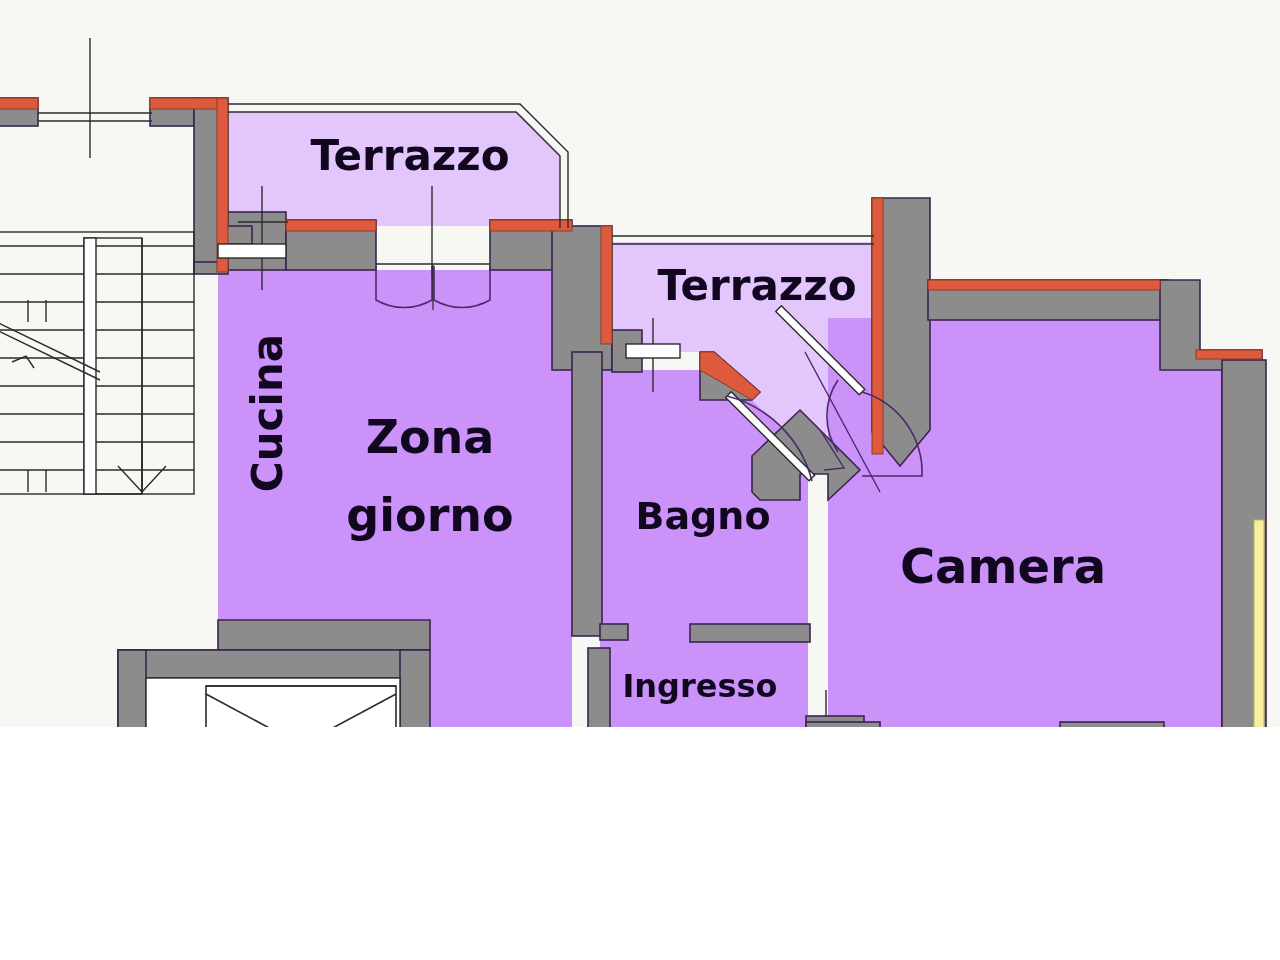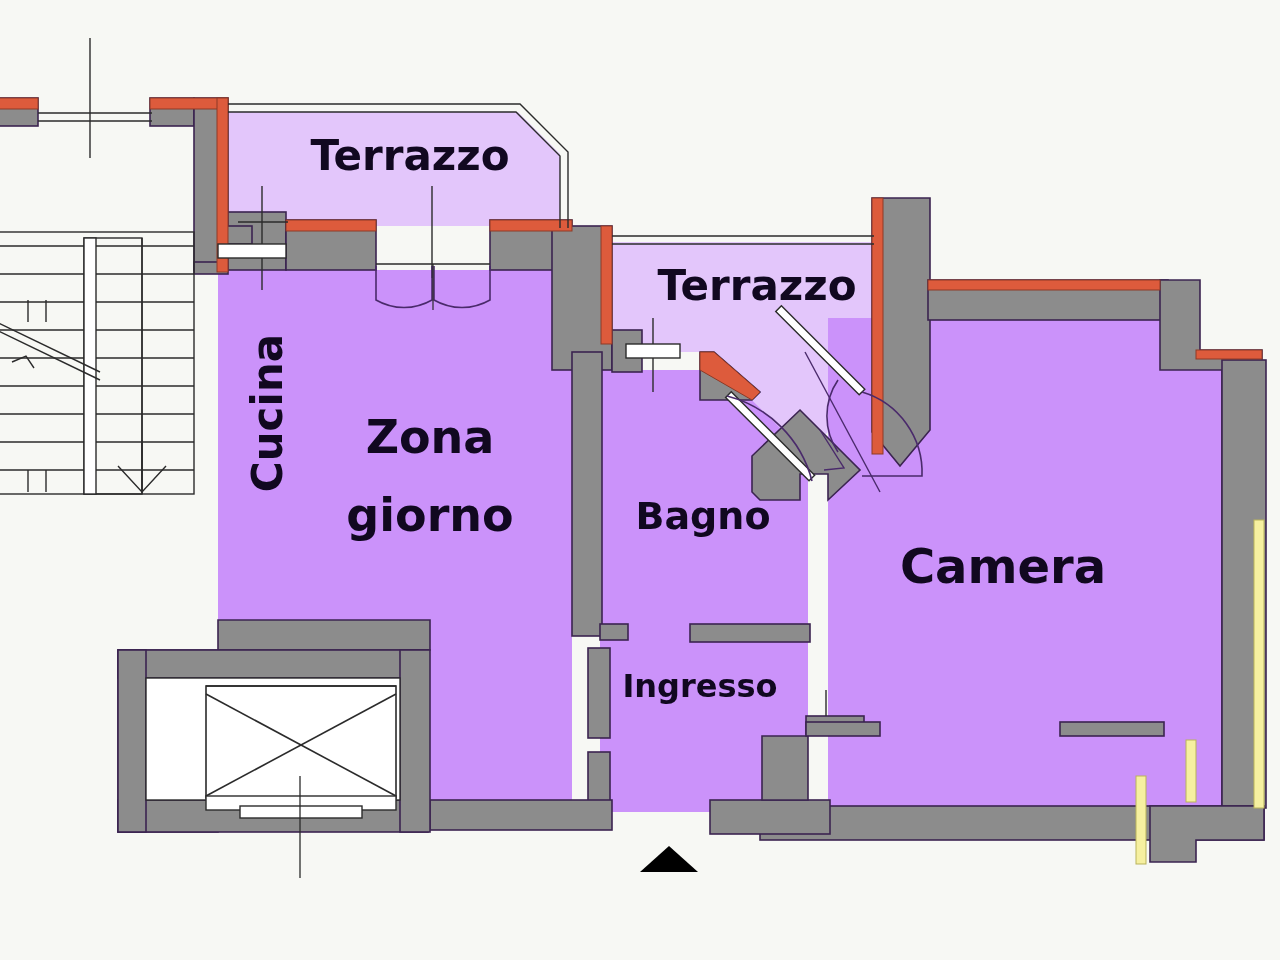--- a/index.html
+++ b/index.html
@@ -3,21 +3,21 @@
 <meta charset="utf-8">
 <style>
   html, body {
     margin: 0;
     padding: 0;
     background: #ffffff;
   }
   #plan-root {
     position: relative;
     width: 1280px;
-    height: 960px;
+    height: 727px;
     background: #f7f8f4;
     font-family: "DejaVu Sans", sans-serif;
     overflow: hidden;
   }
   #plan-svg {
     position: absolute;
     left: 0;
     top: 0;
     width: 1280px;
     height: 960px;

